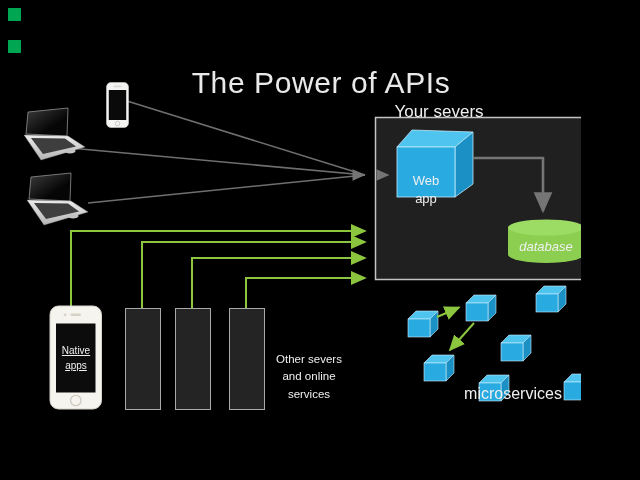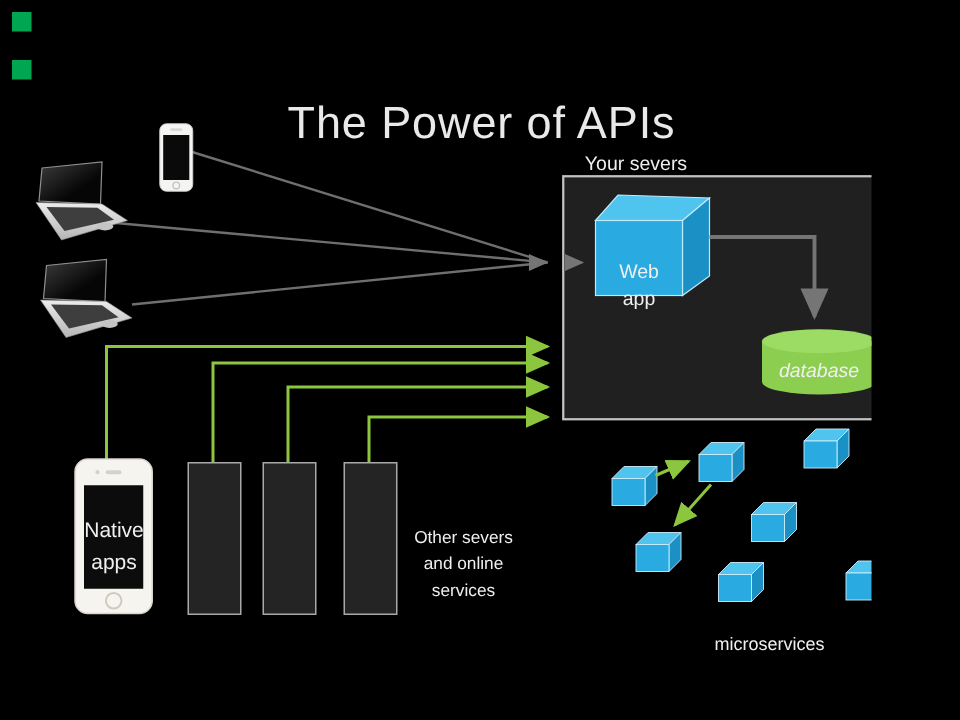--- a/index.html
+++ b/index.html
@@ -9,26 +9,26 @@
   }
   .stage svg{position:absolute;left:0;top:0;}
   .label{
     position:absolute;transform:translateX(-50%);text-align:center;
     color:#efefef;white-space:pre-line;line-height:1.5;
   }
   .title{
     left:321px;top:68px;font-size:30px;font-weight:300;letter-spacing:0.6px;
     color:#e9e9e9;white-space:nowrap;line-height:1.0;
   }
-  .your-severs{left:424px;top:99px;font-size:13px;}
+  .your-severs{left:439px;top:99px;font-size:17px;}
   .web-app{left:426px;top:172px;font-size:13px;line-height:1.4;}
   .database{left:546px;top:237px;font-size:13px;font-style:italic;}
-  .native-apps{left:76px;top:343px;font-size:14px;}
+  .native-apps{left:76px;top:343px;font-size:10px;text-decoration:underline;}
   .other-servers{left:309px;top:351px;font-size:11.5px;}
-  .microservices{left:513px;top:420px;font-size:12px;}
+  .microservices{left:513px;top:382px;font-size:16px;}
   .glitch{position:absolute;width:13px;height:13px;}
   .glitch.g1{left:8px;top:8px;}
   .glitch.g2{left:8px;top:40px;}
 </style>
 </head>
 <body>
 
 <div class="stage">
 
   <svg width="640" height="480" viewBox="0 0 640 480">

